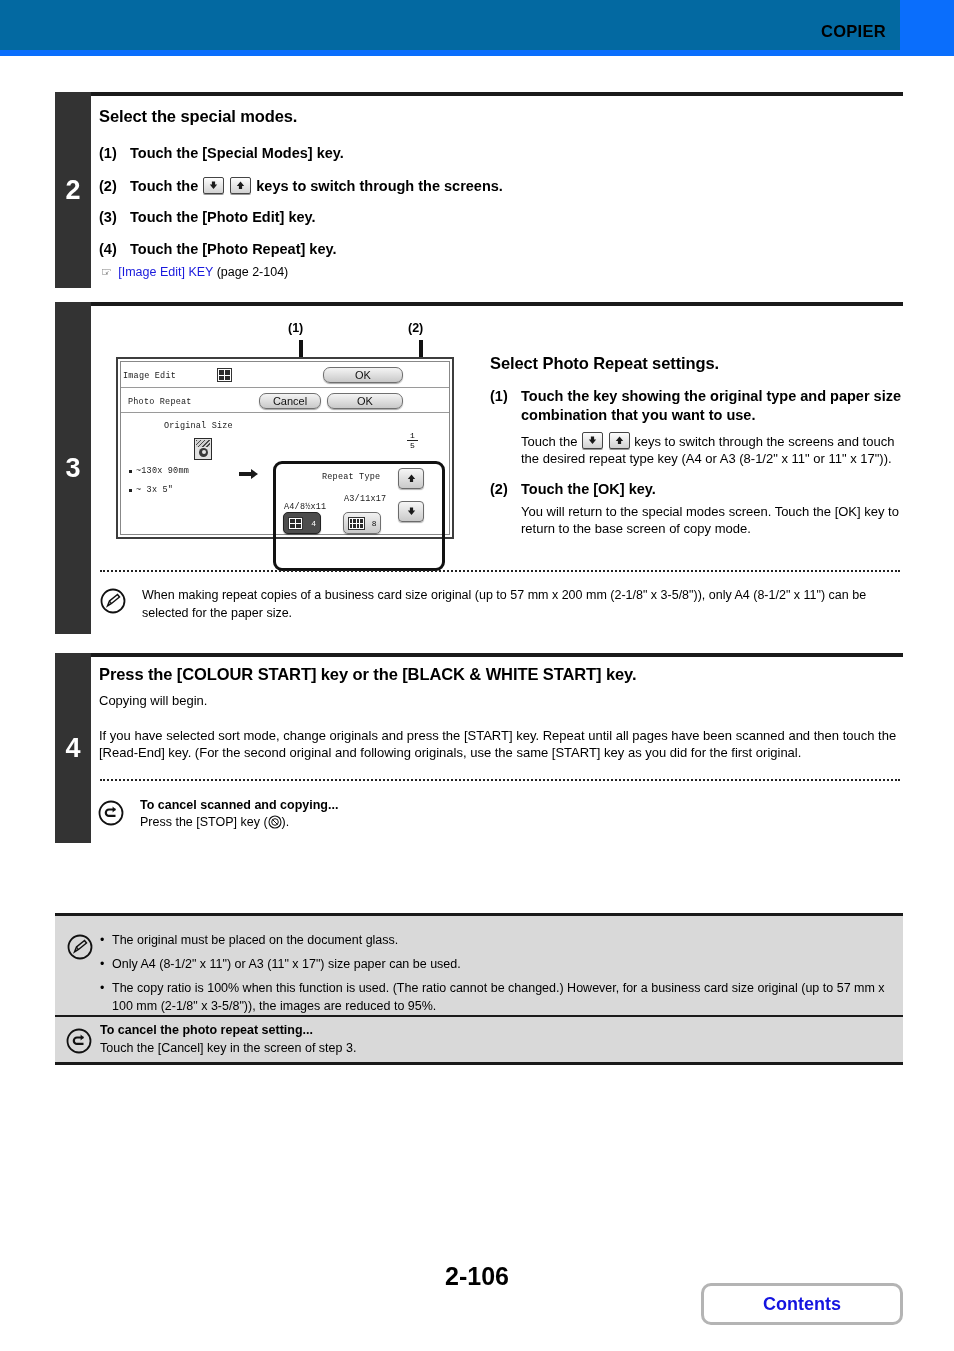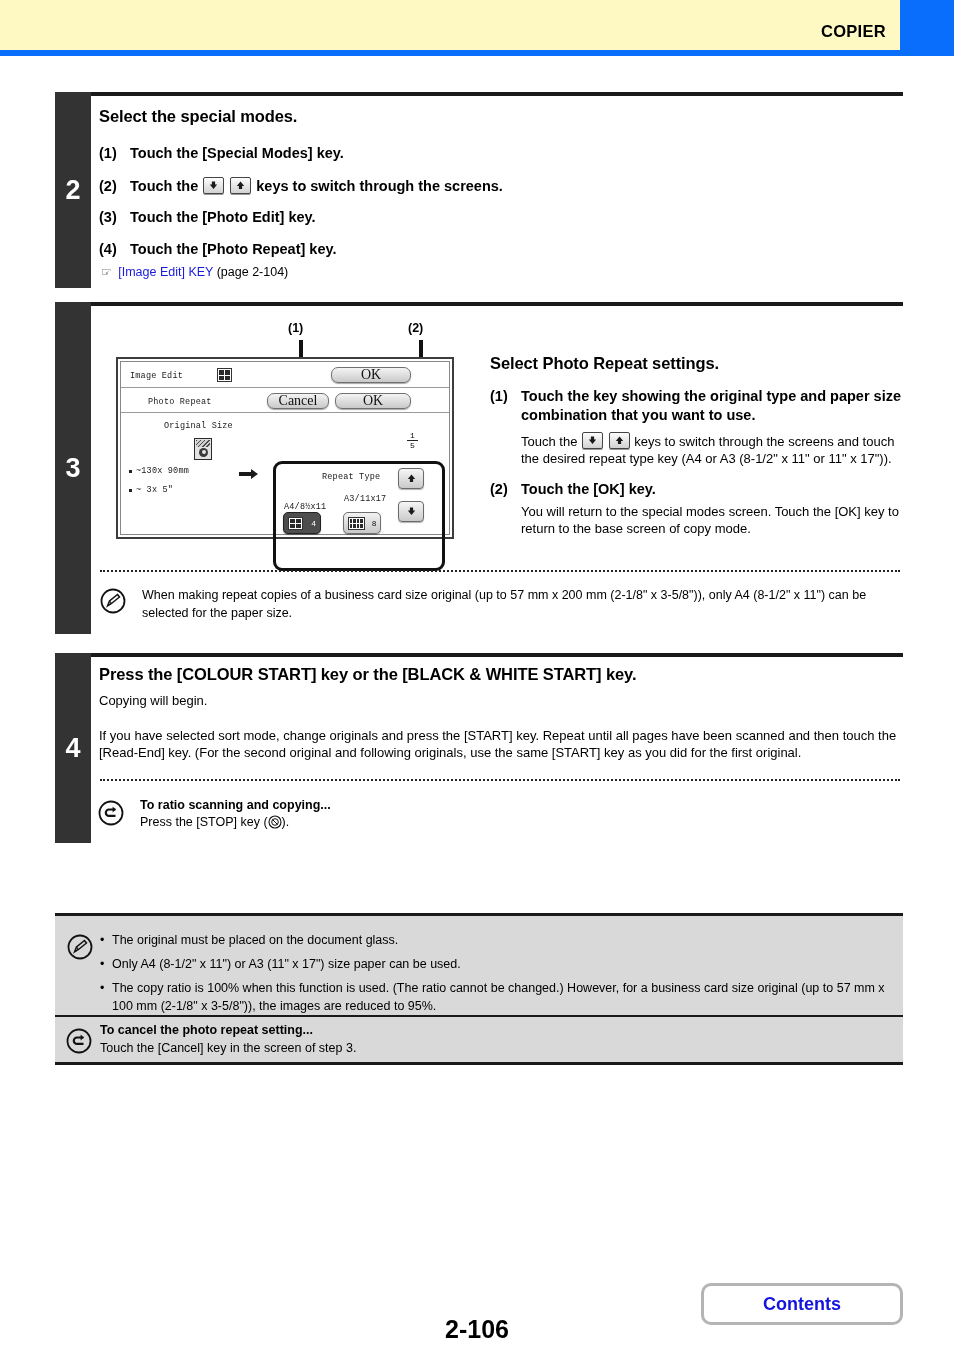--- a/index.html
+++ b/index.html
@@ -14,21 +14,21 @@
     font-family: "Liberation Sans", sans-serif;
     color: #000;
     overflow: hidden;
   }
 
   
   .header {
     position: absolute;
     left: 0; top: 0;
     width: 954px; height: 50px;
-    background: #fef9c3;
+    background: #0369a1;
   }
   .header-blue-tab {
     position: absolute;
     right: 0; top: 0;
     width: 54px; height: 50px;
     background: #0a6efc;
   }
   .header-title {
     position: absolute;
     right: 68px; top: 22px;
@@ -143,28 +143,27 @@
     font-size: 8.5px;
     color: #1a1a1a;
     letter-spacing: 0.2px;
   }
   .lcd-btn {
     position: absolute;
     border: 1px solid #707070;
     border-radius: 7px;
     background: linear-gradient(#f4f4f4, #c9c9c9);
     box-shadow: 0 1px 1px rgba(0,0,0,0.35);
-    font-family: Liberation Serif, serif;
-    font-size: 14px;
+    font-family: Liberation Sans, sans-serif;
+    font-size: 11px;
     display: flex;
     align-items: center;
     justify-content: center;
     color: #111;
     box-sizing: border-box;
-    margin-left: 8px;
   }
   .lcd-arrow-btn {
     position: absolute;
     width: 24px; height: 19px;
     border: 1px solid #6a6a6a;
     border-radius: 4px;
     background: linear-gradient(#f6f6f6, #cacaca);
     box-shadow: 0 1px 1px rgba(0,0,0,0.3);
     display: flex;
     align-items: center;
@@ -278,21 +277,21 @@
   .bullet-line {
     display: flex;
     font-size: 12.5px;
     line-height: 1.45;
   }
   .bullet-dot { width: 12px; flex: 0 0 12px; }
 
   
   .page-num {
     position: absolute;
-    left: 0; top: 1315px;
+    left: 0; top: 1262px;
     width: 954px;
     text-align: center;
     font-size: 25px;
     font-weight: bold;
   }
   .contents-btn {
     position: absolute;
     left: 701px; top: 1283px;
     width: 202px; height: 42px;
     border: 3px solid #b4b4b4;
@@ -375,34 +374,34 @@
 <div class="callout-dot" style="left:296px;top:402px;"></div>
 
 <div class="callout-label" style="left:408px;top:321px;">(2)</div>
 <div class="callout-line" style="left:419px;top:340px;height:30px;"></div>
 <div class="callout-dot" style="left:416px;top:364px;"></div>
 
 <div class="lcd-wrap">
   <div class="lcd-inner">
 
     <div class="lcd-row" style="top:0;height:26px;">
-      <span class="lcd-label" style="left:9px;top:9px;">Image Edit</span>
+      <span class="lcd-label" style="left:2px;top:9px;">Image Edit</span>
       <span style="position:absolute;left:96px;top:6px;">
         <span class="grid-mini" style="grid-template-columns:1fr 1fr;grid-template-rows:1fr 1fr;width:15px;height:14px;">
           <i></i>
             <i></i>
             <i></i>
             <i></i>
         </span>
       </span>
       <span class="lcd-btn" style="left:202px;top:5px;width:80px;height:16px;">OK</span>
     </div>
 
     <div class="lcd-row" style="top:26px;height:25px;">
-      <span class="lcd-label" style="left:7px;top:9px;margin-left:20px;">Photo Repeat</span>
+      <span class="lcd-label" style="left:7px;top:9px;">Photo Repeat</span>
       <span class="lcd-btn" style="left:138px;top:5px;width:62px;height:16px;">Cancel</span>
       <span class="lcd-btn" style="left:206px;top:5px;width:76px;height:16px;">OK</span>
     </div>
 
     <div style="position:absolute;left:0;top:51px;right:0;bottom:0;">
       <span class="lcd-label" style="left:43px;top:8px;">Original Size</span>
 
       <span style="position:absolute;left:73px;top:25px;width:16px;height:20px;border:1px solid #2a2a2a;background:#e2e2e2;overflow:hidden;">
         <span style="position:absolute;left:1px;top:1px;width:14px;height:7px;background:repeating-linear-gradient(135deg,#4a4a4a 0 1px,#cfcfcf 1px 3px);"></span>
         <span style="position:absolute;left:4px;top:9px;width:9px;height:9px;border-radius:50%;background:#3a3a3a;"></span>
@@ -521,21 +520,21 @@
 </div>
 <div class="note-sep" style="left:100px;top:779px;width:800px;"></div>
 <div class="note-icon" style="left:98px;top:800px;">
   <svg width="26" height="26" viewBox="0 0 26 26">
     <circle cx="13" cy="13" r="11.5" fill="none" stroke="#111" stroke-width="1.8"></circle>
     <path d="M17.5 9.5 H11 a3.2 3.2 0 0 0 0 6.4 h6.5" fill="none" stroke="#111" stroke-width="2.2"></path>
     <path d="M14.6 6.6 L17.8 9.5 L14.6 12.4 Z" fill="#111"></path>
   </svg>
 </div>
 <div style="position:absolute;left:140px;top:798px;width:740px;">
-  <div style="font-size:12.5px;font-weight:bold;">To ratio scanning and copying...</div>
+  <div style="font-size:12.5px;font-weight:bold;">To cancel scanned and copying...</div>
   <div style="font-size:12.5px;margin-top:3px;">
     <span>Press the [STOP] key (</span><span style="display:inline-block;vertical-align:-3px;">
       <svg width="14" height="14" viewBox="0 0 14 14">
         <circle cx="7" cy="7" r="6" fill="none" stroke="#111" stroke-width="1.1"></circle>
         <circle cx="7" cy="7" r="3.3" fill="none" stroke="#111" stroke-width="1"></circle>
         <path d="M4.4 4.4 L9.6 9.6" stroke="#111" stroke-width="1"></path>
       </svg></span><span>).</span>
   </div>
 </div>
 

